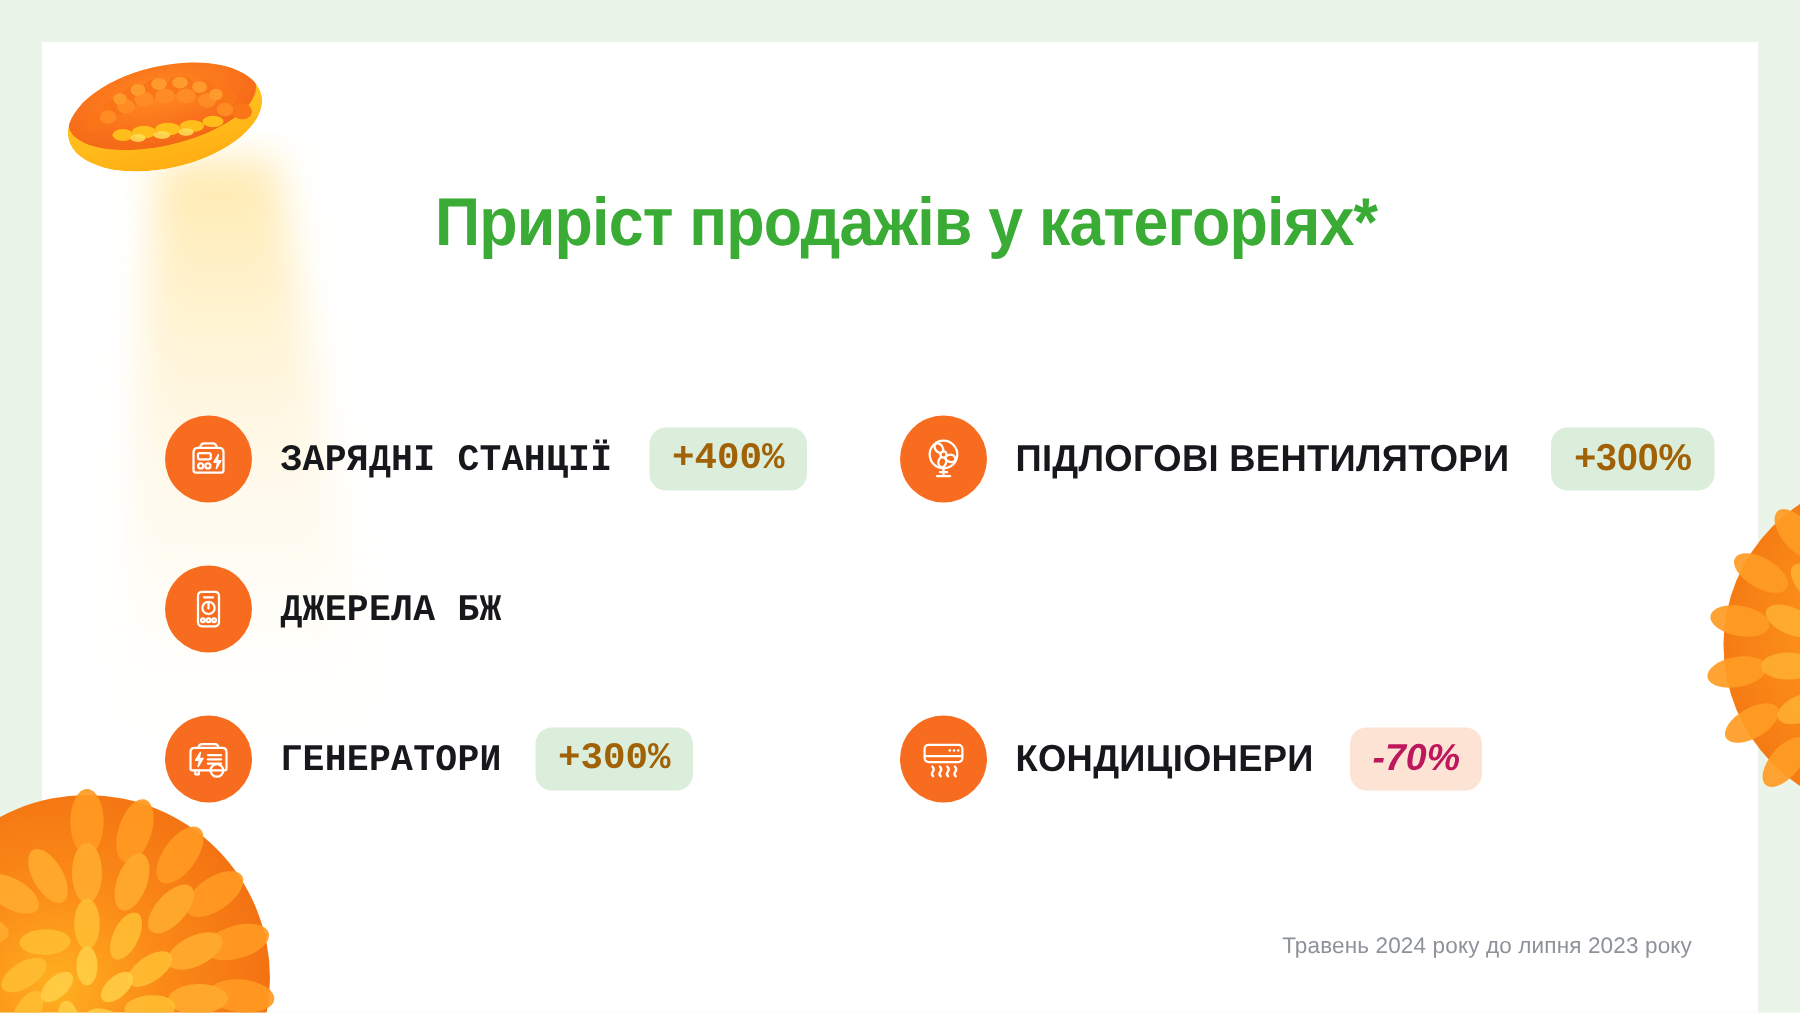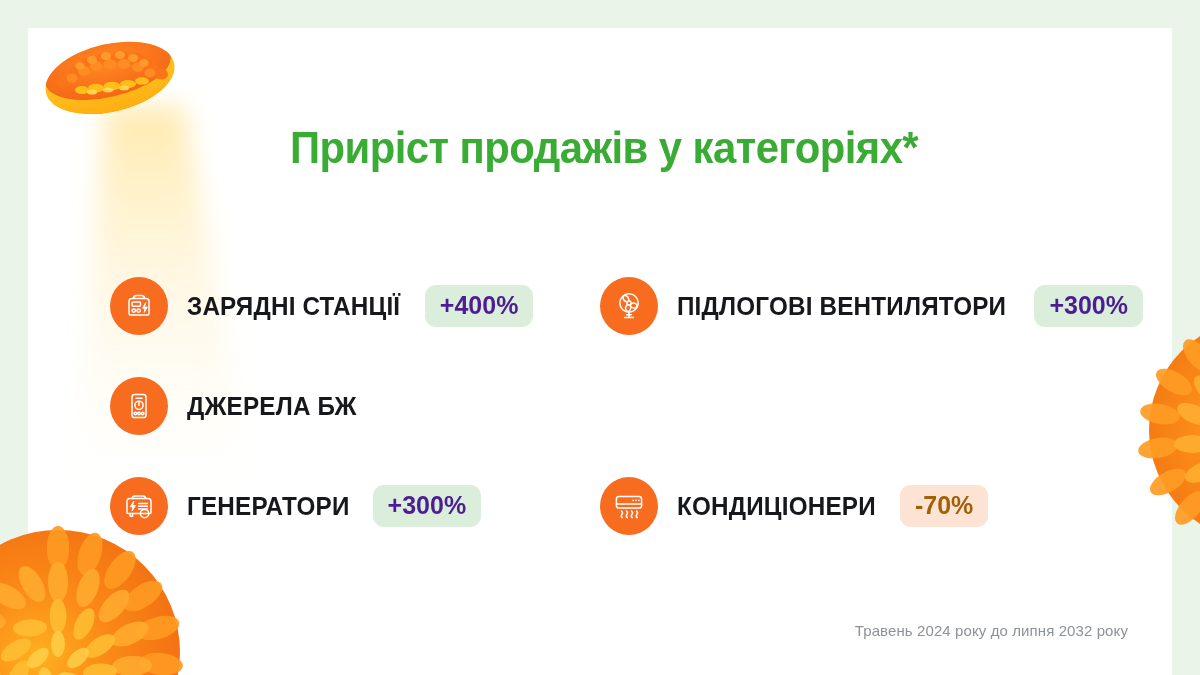--- a/index.html
+++ b/index.html
@@ -76,21 +76,21 @@
     height: 60px;
     margin-bottom: 40px;
   }
   .row:last-child { margin-bottom: 0; }
 
   .col {
     display: flex;
     align-items: center;
     height: 60px;
   }
-  .col-left  { width: 490px; }
+  .col-left  { width: 490px; font-family: Liberation Mono, monospace; }
   .col-right { width: 540px; }
 
   .icon-circle {
     flex: 0 0 auto;
     width: 58px;
     height: 58px;
     border-radius: 50%;
     background: #f86c20;
     display: flex;
     align-items: center;
@@ -117,25 +117,26 @@
     margin-left: 18px;
     padding: 8px 15px 9px;
     border-radius: 11px;
     font-size: 25px;
     font-weight: 700;
     line-height: 1;
     white-space: nowrap;
   }
   .badge.up {
     background: #dbeedc;
-    color: #4c1d95;
+    color: #a16207;
   }
   .badge.down {
     background: #fde3d4;
-    color: #a16207;
+    color: #be185d;
+    font-style: italic;
   }
 
   
   .footnote {
     position: absolute;
     right: 44px;
     bottom: 45px;
     font-size: 15px;
     color: #8d9298;
     letter-spacing: 0.1px;
@@ -279,21 +280,21 @@
               <path d="M24.5 22 Q26.3 23.6 24.9 25.4 Q23.5 27.2 25.2 28.6"></path>
             </svg>
           </span>
           <span class="label">КОНДИЦІОНЕРИ</span>
           <span class="badge down">-70%</span>
         </div>
       </div>
 
     </div>
 
-    <div class="footnote">Травень 2024 року до липня 2032 року</div>
+    <div class="footnote">Травень 2024 року до липня 2023 року</div>
 
   </div>
 
   <svg class="flower flower-topleft" viewBox="0 0 150 110" aria-hidden="true">
     <defs>
       <radialGradient id="mgTopA" cx="0.5" cy="0.35" r="0.75">
         <stop offset="0%" stop-color="#ff8a20"></stop>
         <stop offset="60%" stop-color="#f9701b"></stop>
         <stop offset="100%" stop-color="#ef6412"></stop>
       </radialGradient>

